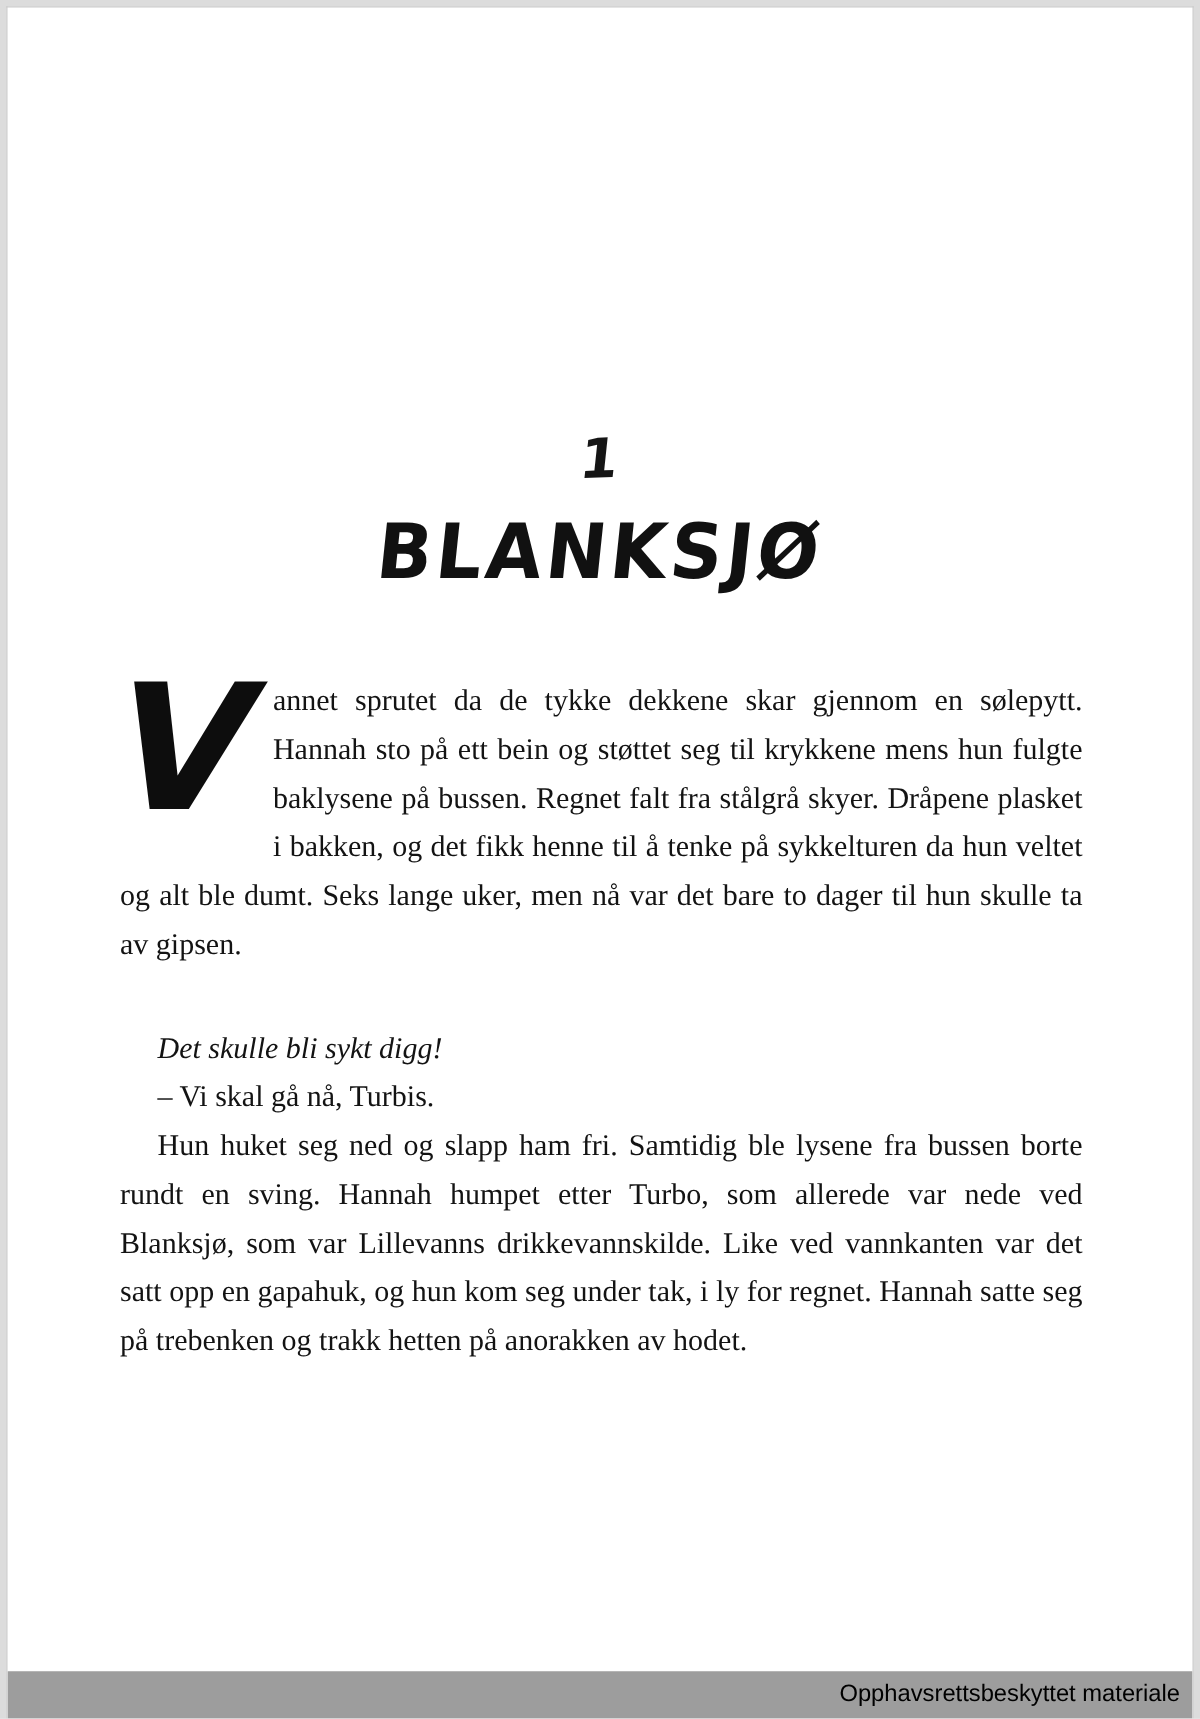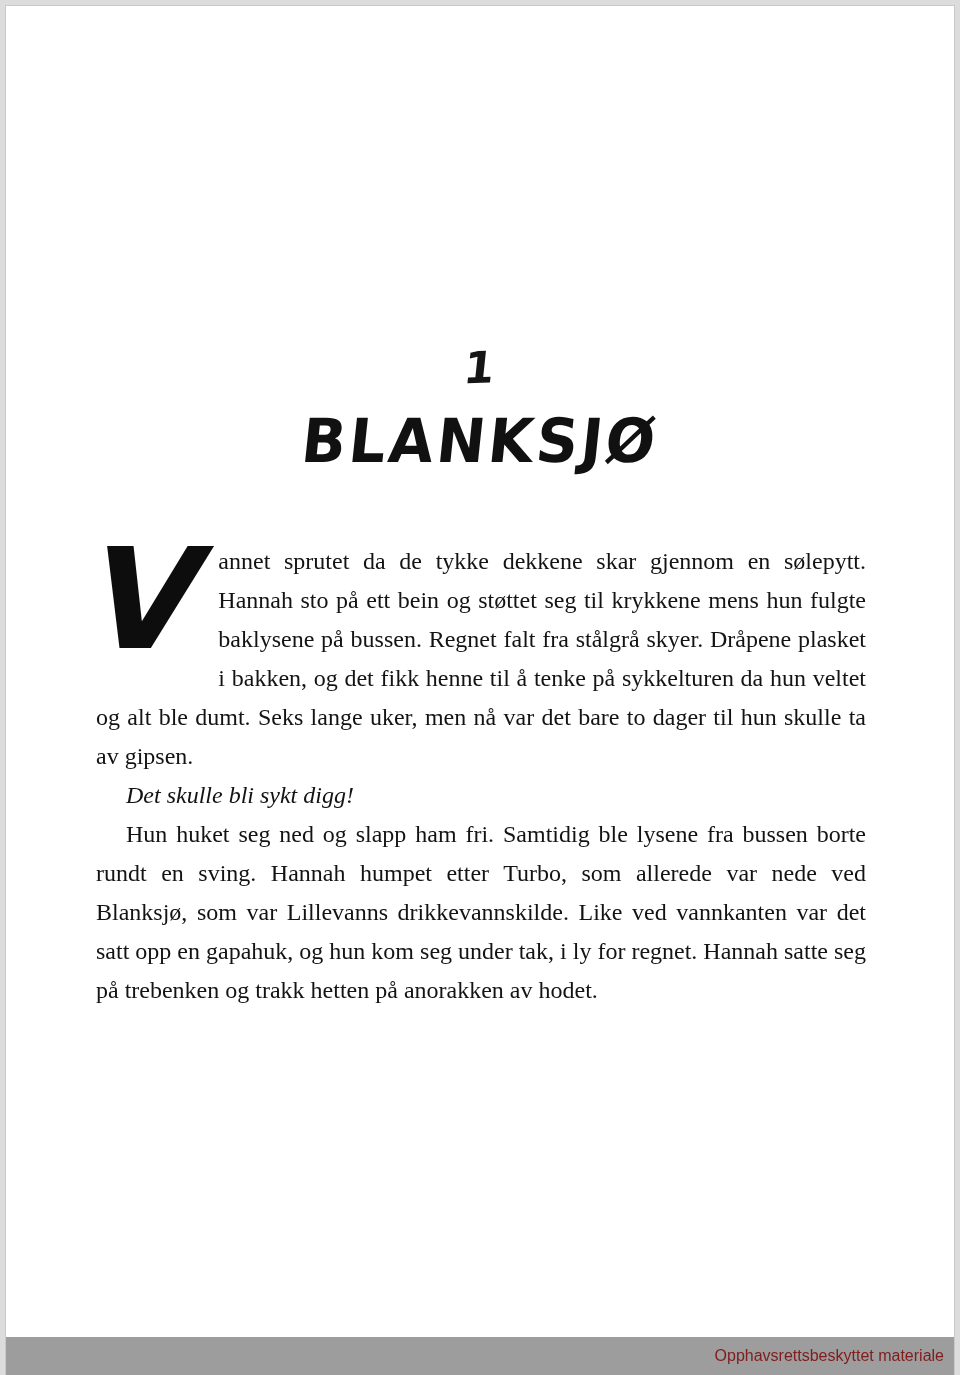--- a/index.html
+++ b/index.html
@@ -61,20 +61,21 @@
   }
   .body-text p {
     margin: 0;
     padding: 0;
   }
   .body-text p.indent {
     text-indent: 30px;
   }
   .body-text p.italic {
     font-style: italic;
+    margin-top: 44px;
   }
   .dropcap {
     float: left;
     font-family: "DejaVu Sans", sans-serif;
     font-weight: 900;
     font-size: 140px;
     line-height: 104px;
     height: 112px;
     margin: 6px 18px 0 -4px;
     transform: skewX(-14deg);
@@ -88,39 +89,40 @@
     height: 38px;
     background: #9d9d9d;
     display: flex;
     align-items: center;
     justify-content: flex-end;
     padding-right: 10px;
     box-sizing: border-box;
   }
   .footer-label {
     font-family: "Liberation Sans", sans-serif;
-    font-size: 16px;
-    color: #7f1d1d;
+    font-size: 19px;
+    color: #000000;
   }
 </style>
 </head>
 <body>
 
 <div class="viewport">
   <div class="page">
 
     <div class="chapter-head">
       <div class="chapter-number">1</div>
       <div class="chapter-title">BLANKSJØ</div>
     </div>
 
     <div class="body-text">
 
     <p class=""><span class="dropcap">V</span>annet sprutet da de tykke dekkene skar gjennom en sølepytt. Hannah sto på ett bein og støttet seg til krykkene mens hun fulgte baklysene på bussen. Regnet falt fra stålgrå skyer. Dråpene plasket i bakken, og det fikk henne til å tenke på sykkelturen da hun veltet og alt ble dumt. Seks lange uker, men nå var det bare to dager til hun skulle ta av gipsen.</p>
         <p class="italic indent">Det skulle bli sykt digg!</p>
+        <p class="indent">– Vi skal gå nå, Turbis.</p>
         <p class="indent">Hun huket seg ned og slapp ham fri. Samtidig ble lysene fra bussen borte rundt en sving. Hannah humpet etter Turbo, som allerede var nede ved Blanksjø, som var Lillevanns drikkevannskilde. Like ved vannkanten var det satt opp en gapahuk, og hun kom seg under tak, i ly for regnet. Hannah satte seg på trebenken og trakk hetten på anorakken av hodet.</p>
       </div>
 
     <div class="footer-bar">
       <span class="footer-label">Opphavsrettsbeskyttet materiale</span>
     </div>
 
   </div>
 </div>
 

